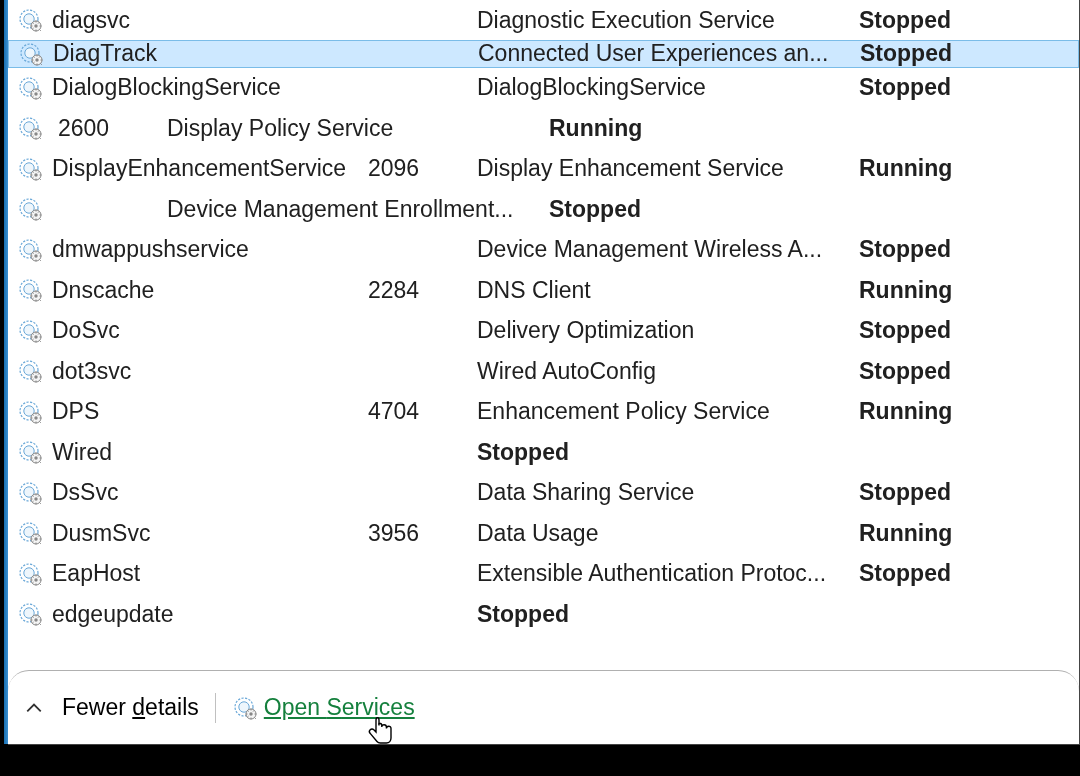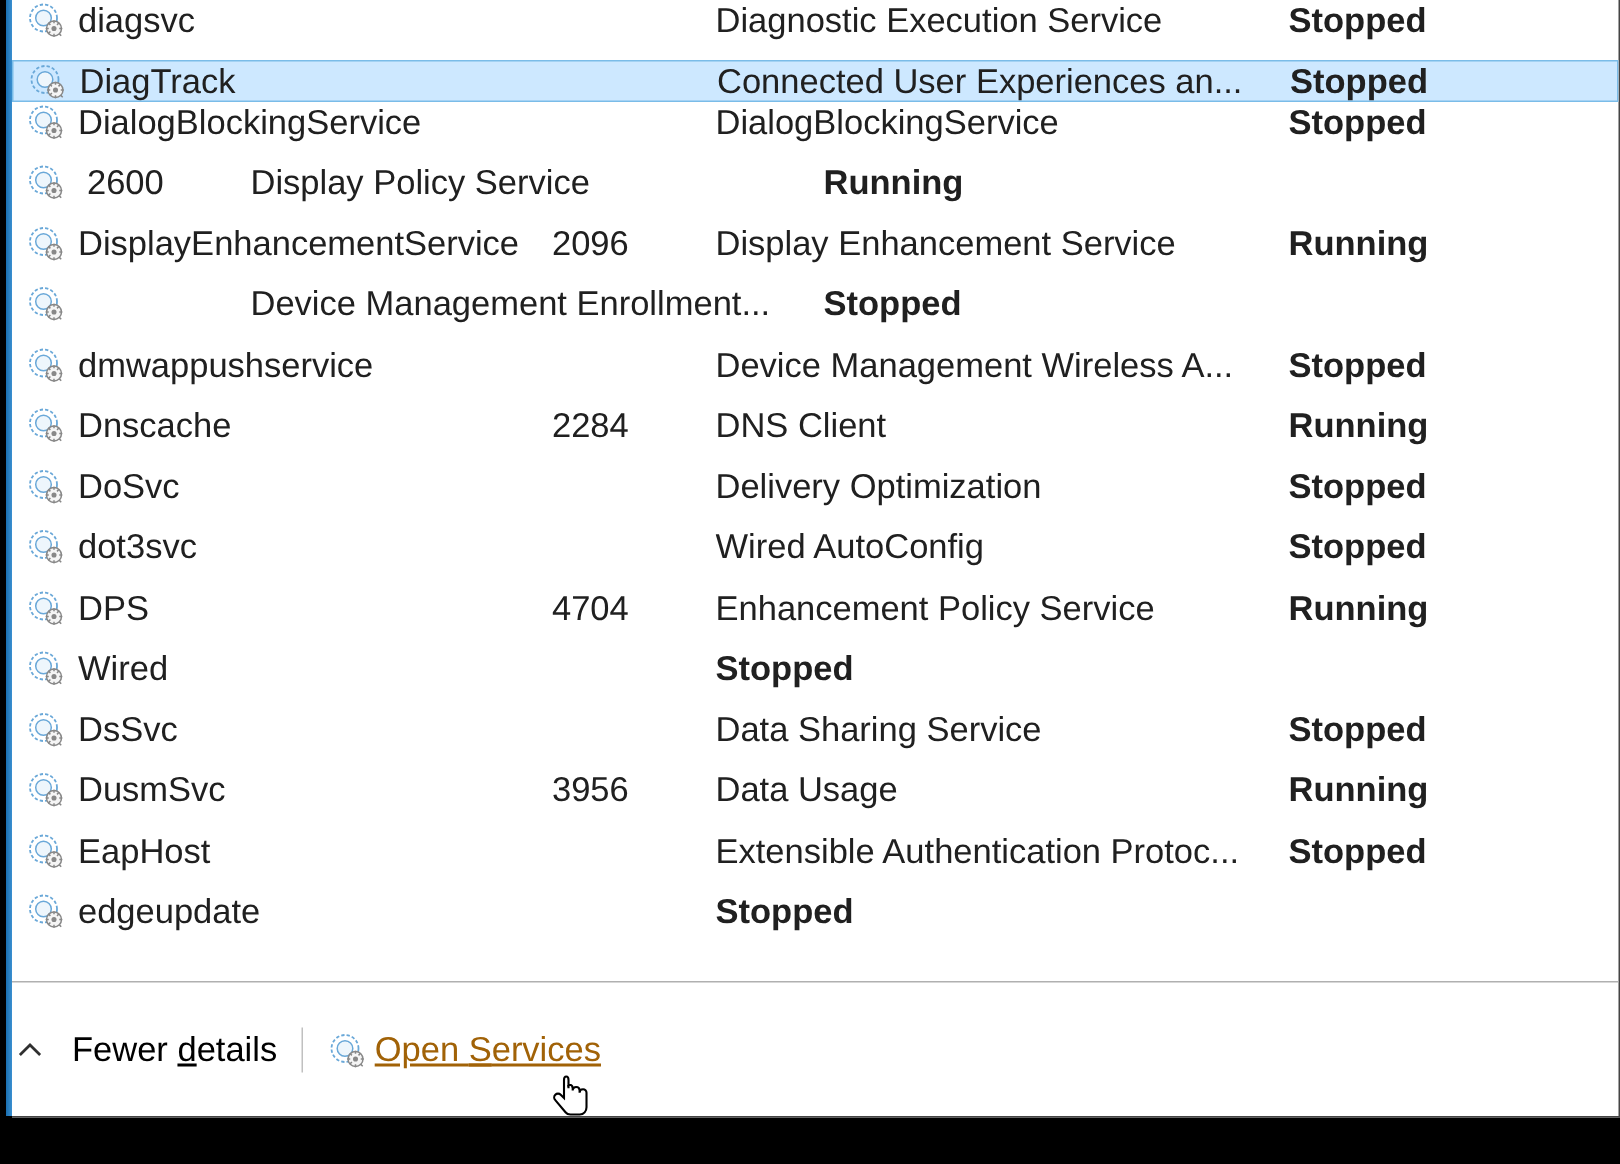--- a/index.html
+++ b/index.html
@@ -32,21 +32,21 @@
     width: 4px;
     height: 100%;
     background: linear-gradient(to right, #1a6fb0, #3a8fd0);
   }
   .list {
     flex: 1 1 auto;
     overflow: hidden;
   }
   .row {
     display: flex;
-    align-items: flex-start;
+    align-items: center;
     height: 40.5px;
     font-size: 23px;
     color: #202020;
     white-space: nowrap;
   }
   .row.selected {
     background: #cde8ff;
     border: 1px solid #7abce8;
     height: 28px;
     margin-top: -1px;
@@ -83,42 +83,44 @@
     font-weight: bold;
   }
   .gear-icon {
     width: 26px;
     height: 26px;
     position: relative;
   }
   .gear-icon svg { width: 26px; height: 26px; }
   .footer {
     flex: none;
-    height: 90px;
+    height: 74px;
     border-top: 1px solid #b0b0b0;
     display: flex;
     align-items: center;
+    padding-left: 14px;
     font-size: 23px;
     gap: 16px;
+    border-radius: 21px;
   }
   .chev {
     width: 24px;
     height: 24px;
     display: flex;
     align-items: center;
     justify-content: center;
   }
   .chev svg { width: 18px; height: 18px; }
   .sep {
     width: 1px;
     height: 30px;
     background: #c0c0c0;
   }
   .link {
-    color: #a16207;
+    color: #15803d;
     text-decoration: underline;
     display: flex;
     align-items: center;
     gap: 6px;
     cursor: pointer;
   }
   .cursor {
     position: absolute;
     left: 366px;
     top: 713px;

